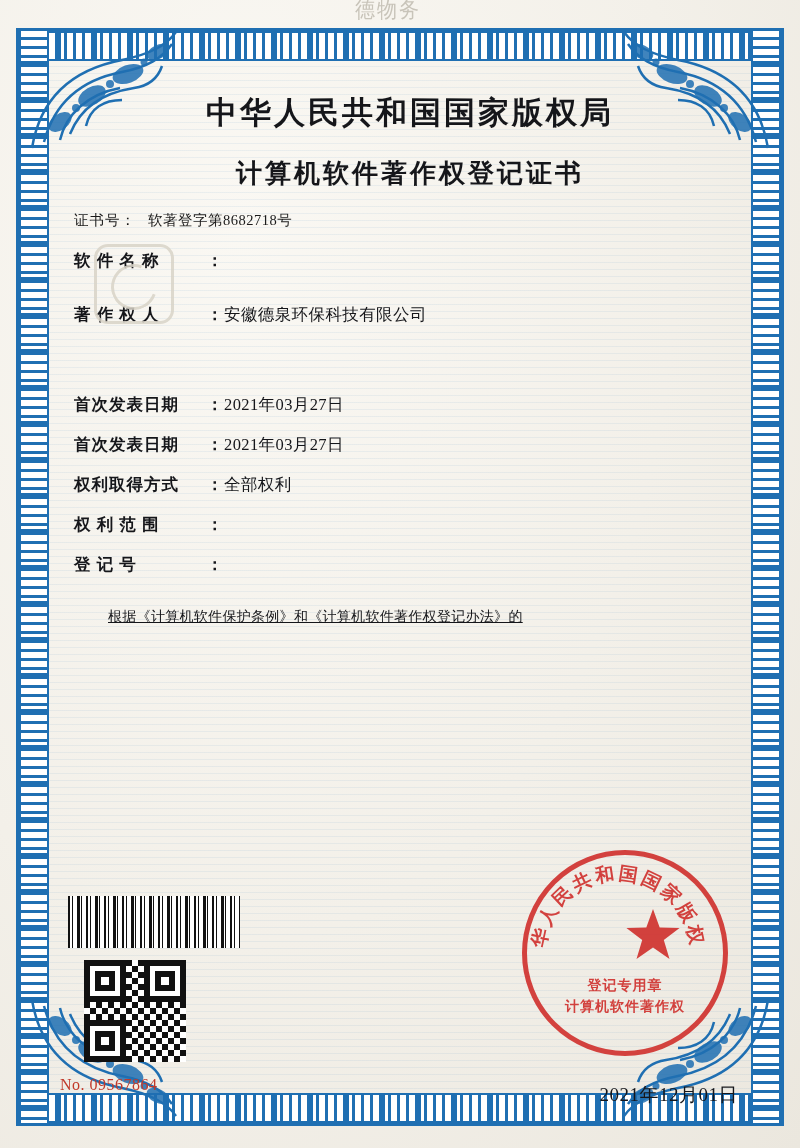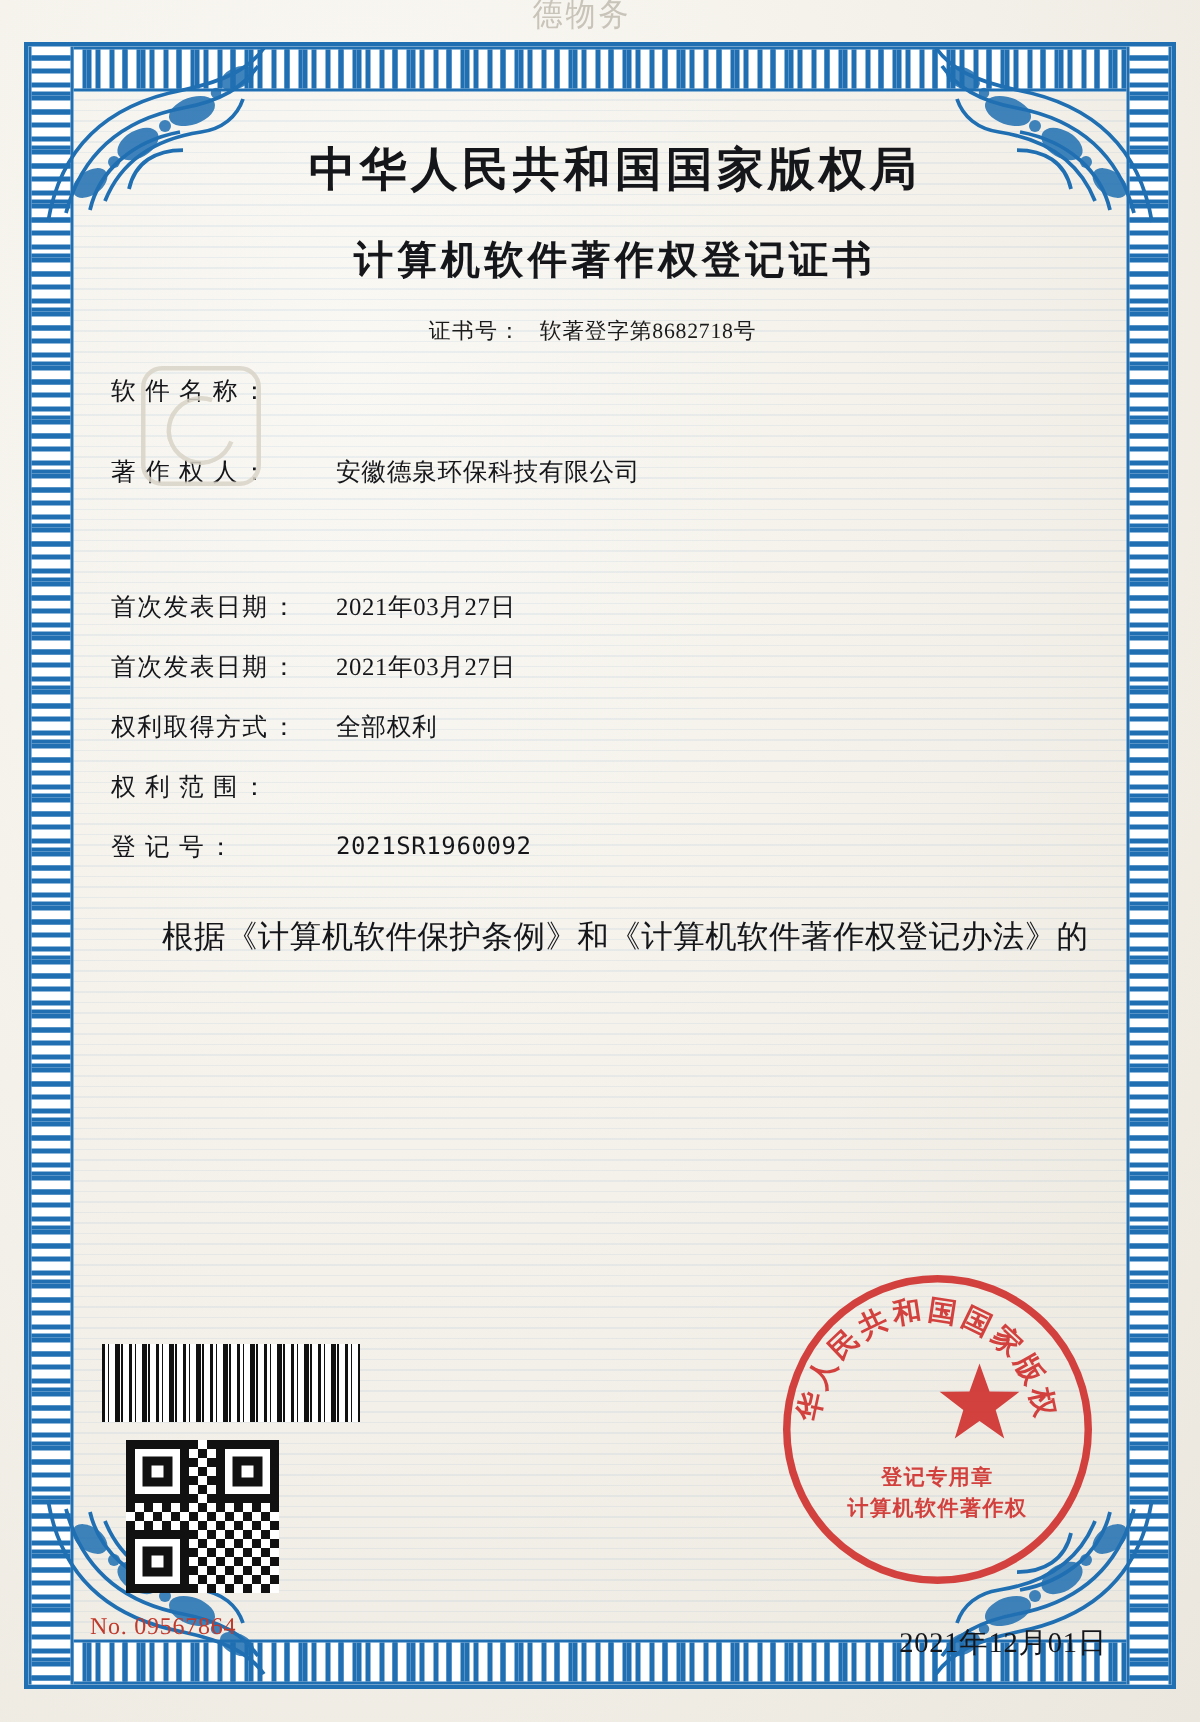--- a/index.html
+++ b/index.html
@@ -116,21 +116,21 @@
   }
   .title-sub {
     text-align: center;
     font-size: 26px;
     font-weight: bold;
     letter-spacing: 3px;
     color: #15161a;
     margin-bottom: 20px;
   }
   .cert-no {
-    text-align: center;
+    text-align: left;
     font-size: 14.5px;
     color: #1a1a1a;
     padding-right: 30px;
     margin-bottom: 20px;
     letter-spacing: .5px;
   }
   .cert-no .lbl { letter-spacing: 1px; }
   .cert-no .val { margin-left: 12px; }
 
   .field {
@@ -138,21 +138,22 @@
     align-items: flex-start;
     margin-bottom: 18px;
     font-size: 16.5px;
     color: #15161a;
   }
   .field .k {
     width: 150px;
     flex: none;
     letter-spacing: 1px;
     display: flex;
-    justify-content: flex-start;
+    justify-content: space-between;
+    font-weight: bold;
   }
   .field .k .colon { margin-left: 2px; }
   .field .v {
     flex: 1;
     letter-spacing: .4px;
   }
   .field .v .line2 {
     display: block;
     font-family: "DejaVu Sans Mono", "Liberation Mono", monospace;
     font-size: 15px;
@@ -163,25 +164,26 @@
 
   .field.tight { margin-bottom: 22px; }
 
   .regno {
     font-family: "DejaVu Sans Mono", "Liberation Mono", monospace;
     font-size: 16px;
     letter-spacing: .5px;
   }
 
   .para {
-    font-size: 21px;
+    font-size: 14px;
     line-height: 2.1;
     color: #15161a;
     margin-top: 26px;
     letter-spacing: .3px;
+    text-decoration: underline;
   }
   .para .indent { display: inline-block; width: 34px; }
 
   
   .wm-logo {
     position: absolute;
     top: 152px;
     left: 20px;
     width: 74px;
     height: 74px;
@@ -452,21 +454,20 @@
           <span>权 利 范 围</span>
           <span class="colon">：</span>
         </div>
     </div>
 
     <div class="field">
       <div class="k">
           <span>登 记 号</span>
           <span class="colon">：</span>
         </div>
-      <div class="v regno">2021SR1960092</div>
     </div>
 
     <div class="para">
       <span class="indent"></span><span>根据《计算机软件保护条例》和《计算机软件著作权登记办法》的</span><br>
     </div>
   </div>
 
   <div class="codes">
     <div class="barcode"></div>
     <div class="qr">

